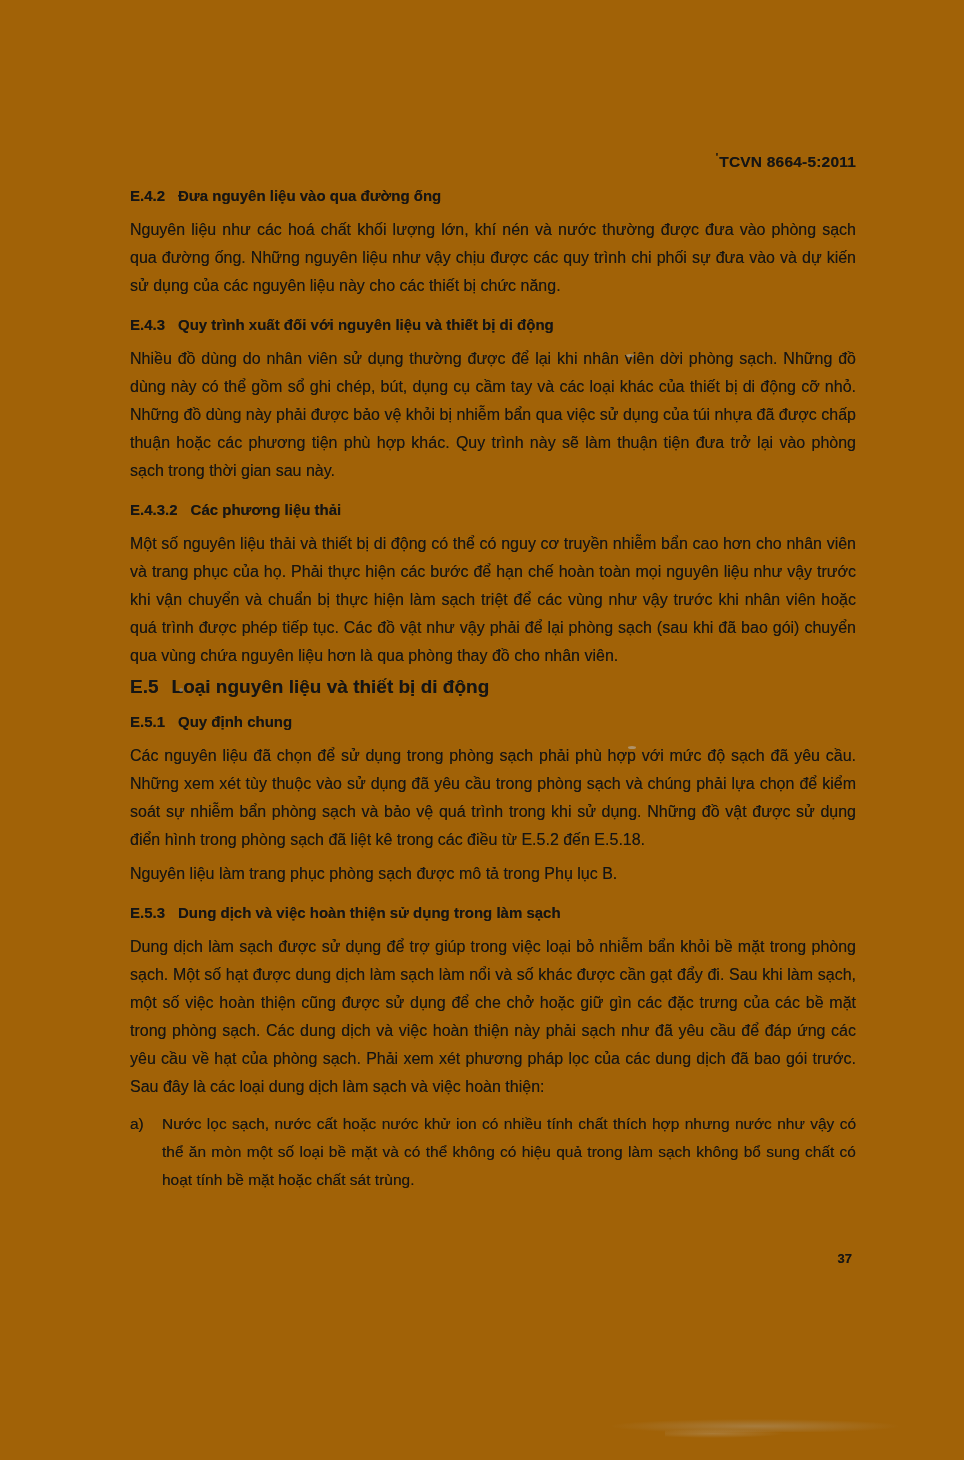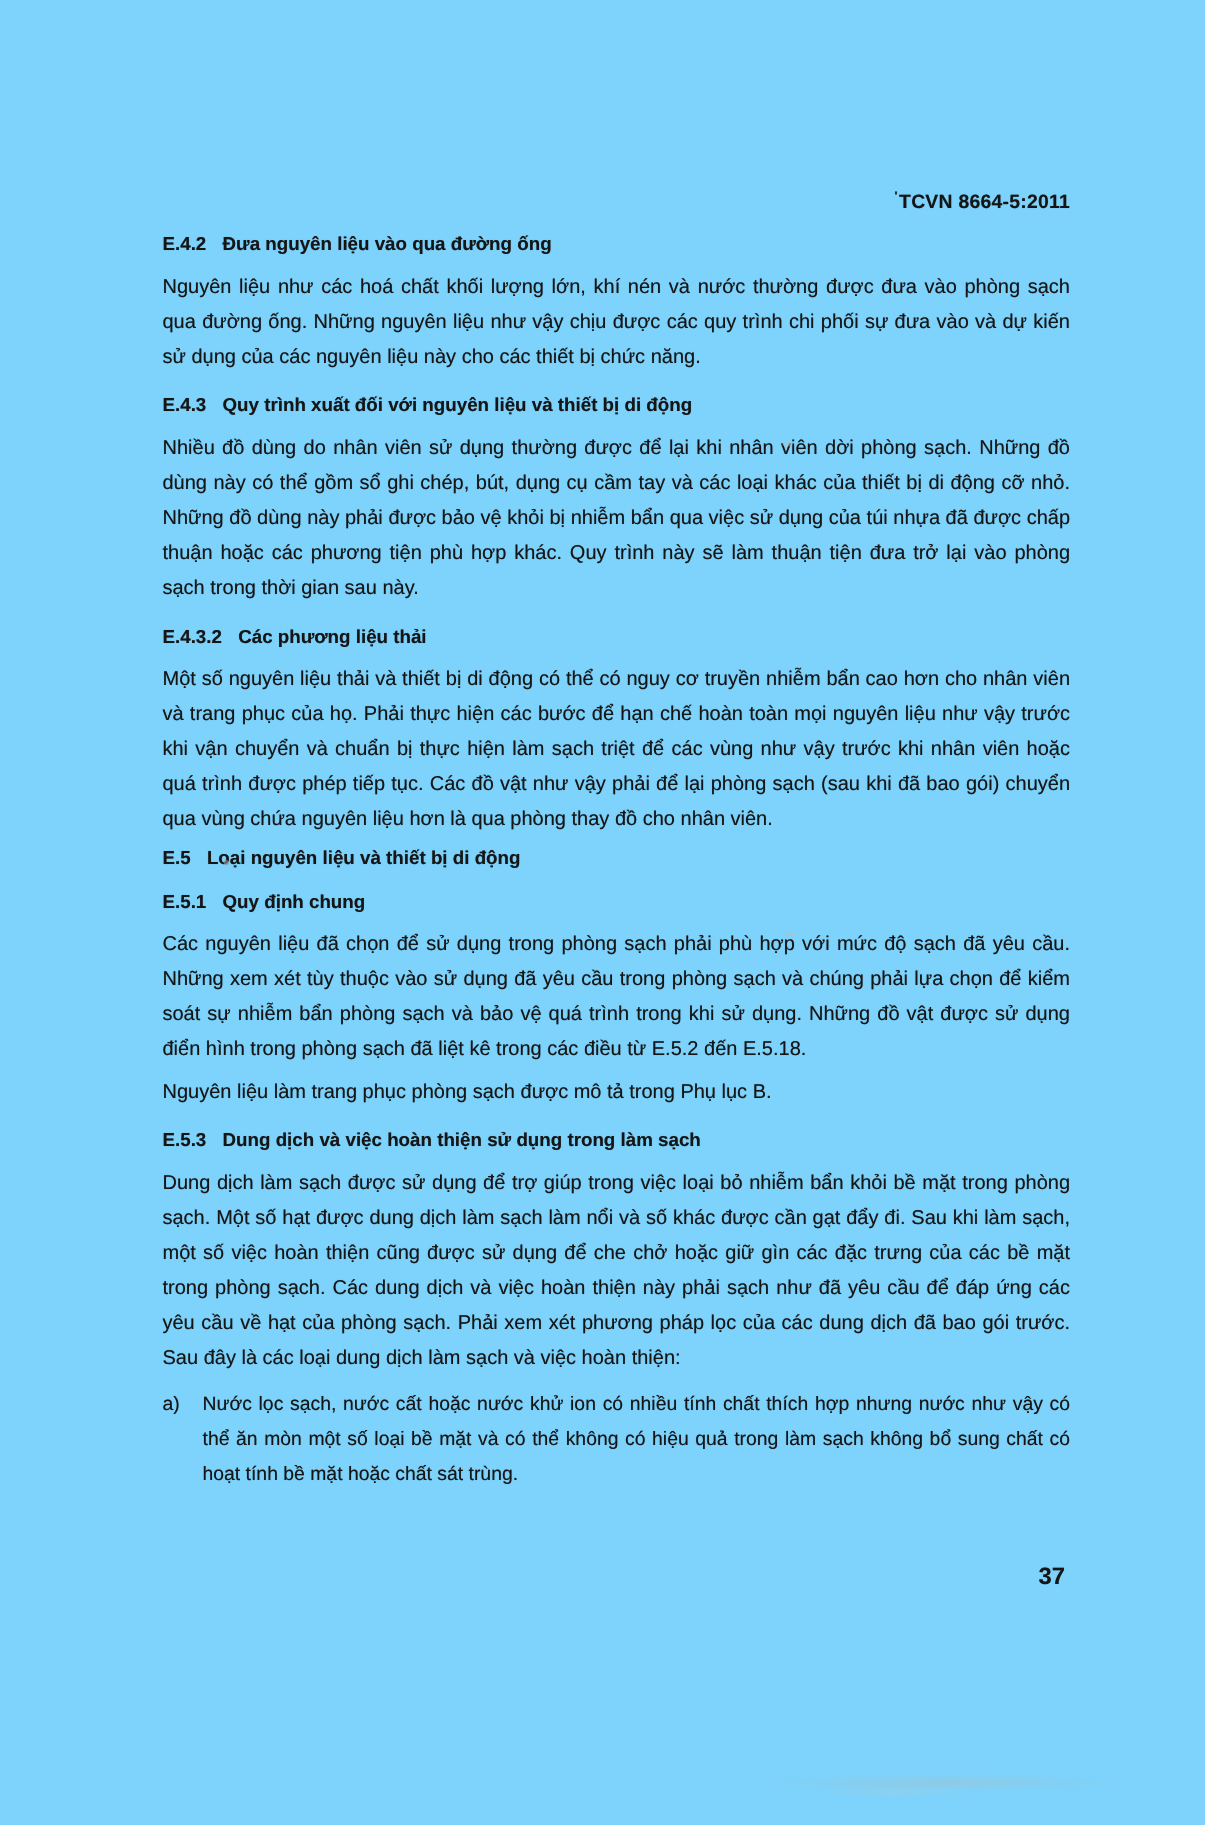--- a/index.html
+++ b/index.html
@@ -11,21 +11,21 @@
     width: 964px;
     height: 1460px;
     position: relative;
     font-family: "Liberation Sans", sans-serif;
     color: #151515;
     overflow: hidden;
   }
   .page {
     position: absolute;
     inset: 0;
-    background: #7dd3fc;
+    background: #a16207;
     padding-left: 32px;
   }
   .content {
     position: absolute;
     left: 130px;
     right: 108px;
     top: 148px;
     text-shadow: 0 0 0.6px rgba(0,0,0,0.45);
   }
   .doc-header {
@@ -42,21 +42,21 @@
     margin-right: 1px;
     font-weight: bold;
   }
   .heading {
     font-weight: bold;
     font-size: 15px;
     line-height: 21px;
     margin: 14px 0 10px 0;
   }
   .heading.major {
-    font-size: 15px;
+    font-size: 19px;
     margin-top: 5px;
   }
   .hnum { margin-right: 13px; }
   .para {
     margin: 0 0 6px 0;
     font-size: 16px;
     line-height: 28px;
     text-align: justify;
   }
   .list-item {
@@ -71,21 +71,21 @@
   }
   .list-item .li-text {
     flex: 1;
     text-align: justify;
   }
   .underline { }
   .page-number {
     position: absolute;
     top: 1251px;
     right: 112px;
-    font-size: 19px;
+    font-size: 13px;
     font-weight: bold;
     text-shadow: 0 0 0.6px rgba(0,0,0,0.45);
   }
   
   .artifact-bar {
     position: absolute;
     pointer-events: none;
   }
   .bar-1 {
     left: 612px; top: 1419px; width: 286px; height: 13px;

